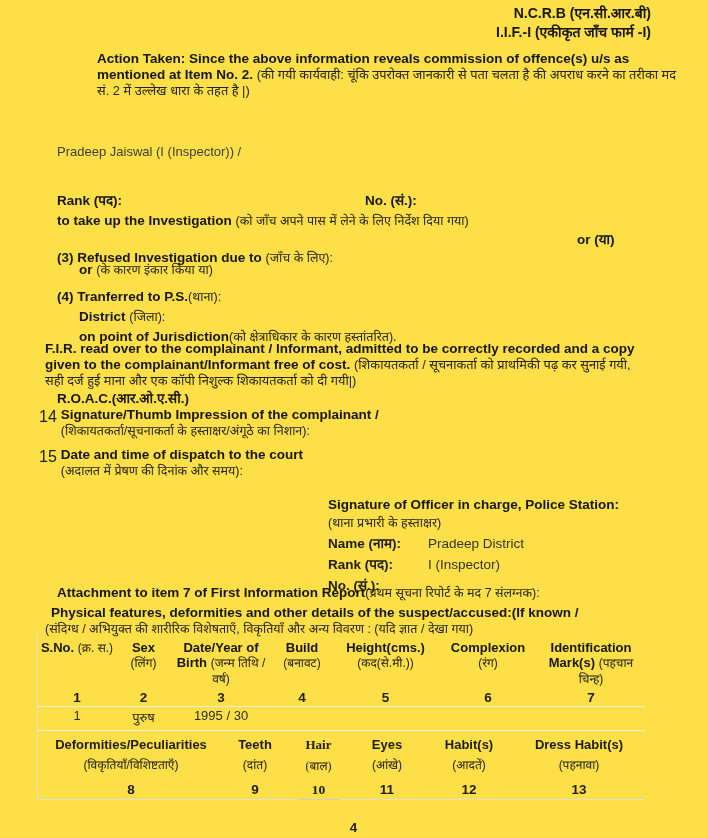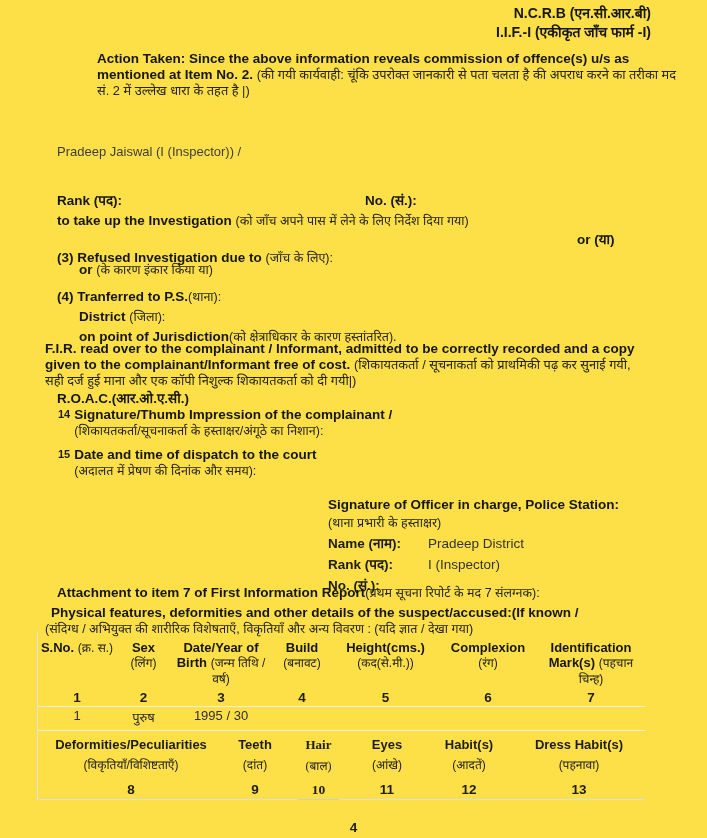--- a/index.html
+++ b/index.html
@@ -30,21 +30,21 @@
   .or1{top:230px;left:577px;font-size:13.5px;}
   .item3{top:249px;left:57px;font-size:13.5px;}
   .item3or{top:261px;left:79px;font-size:13.5px;}
   .item4{top:288px;left:57px;font-size:13.5px;}
   .district{top:308px;left:79px;font-size:13.5px;}
   .juris{top:328px;left:79px;font-size:13.5px;}
   .firpara{top:341px;left:45px;width:604px;font-size:13.5px;line-height:16px;}
   .firpara .hi{font-size:12.8px;}
   .roac{top:389px;left:57px;font-size:13.5px;}
   .numitem{display:flex;gap:4px;}
-  .numitem .n{font-size:11px;font-weight:bold;padding-top:2px;margin-left:19px;}
+  .numitem .n{font-size:16px;font-weight:normal;padding-top:2px;}
   .numitem .txt{font-size:13.5px;line-height:17px;}
   .numitem .txt .hi{display:block;font-size:12.5px;}
   .item14{top:406px;left:39px;}
   .item15{top:446px;left:39px;}
   .sig{top:496px;left:328px;font-size:13.5px;line-height:18px;}
   .sig .t{display:block;}
   .sig .th{display:block;font-size:12.5px;margin-bottom:3px;}
   .sigrow{display:flex;margin-top:3px;}
   .sigrow .lab{width:100px;font-weight:bold;}
   .sigrow .val{color:#333;}

